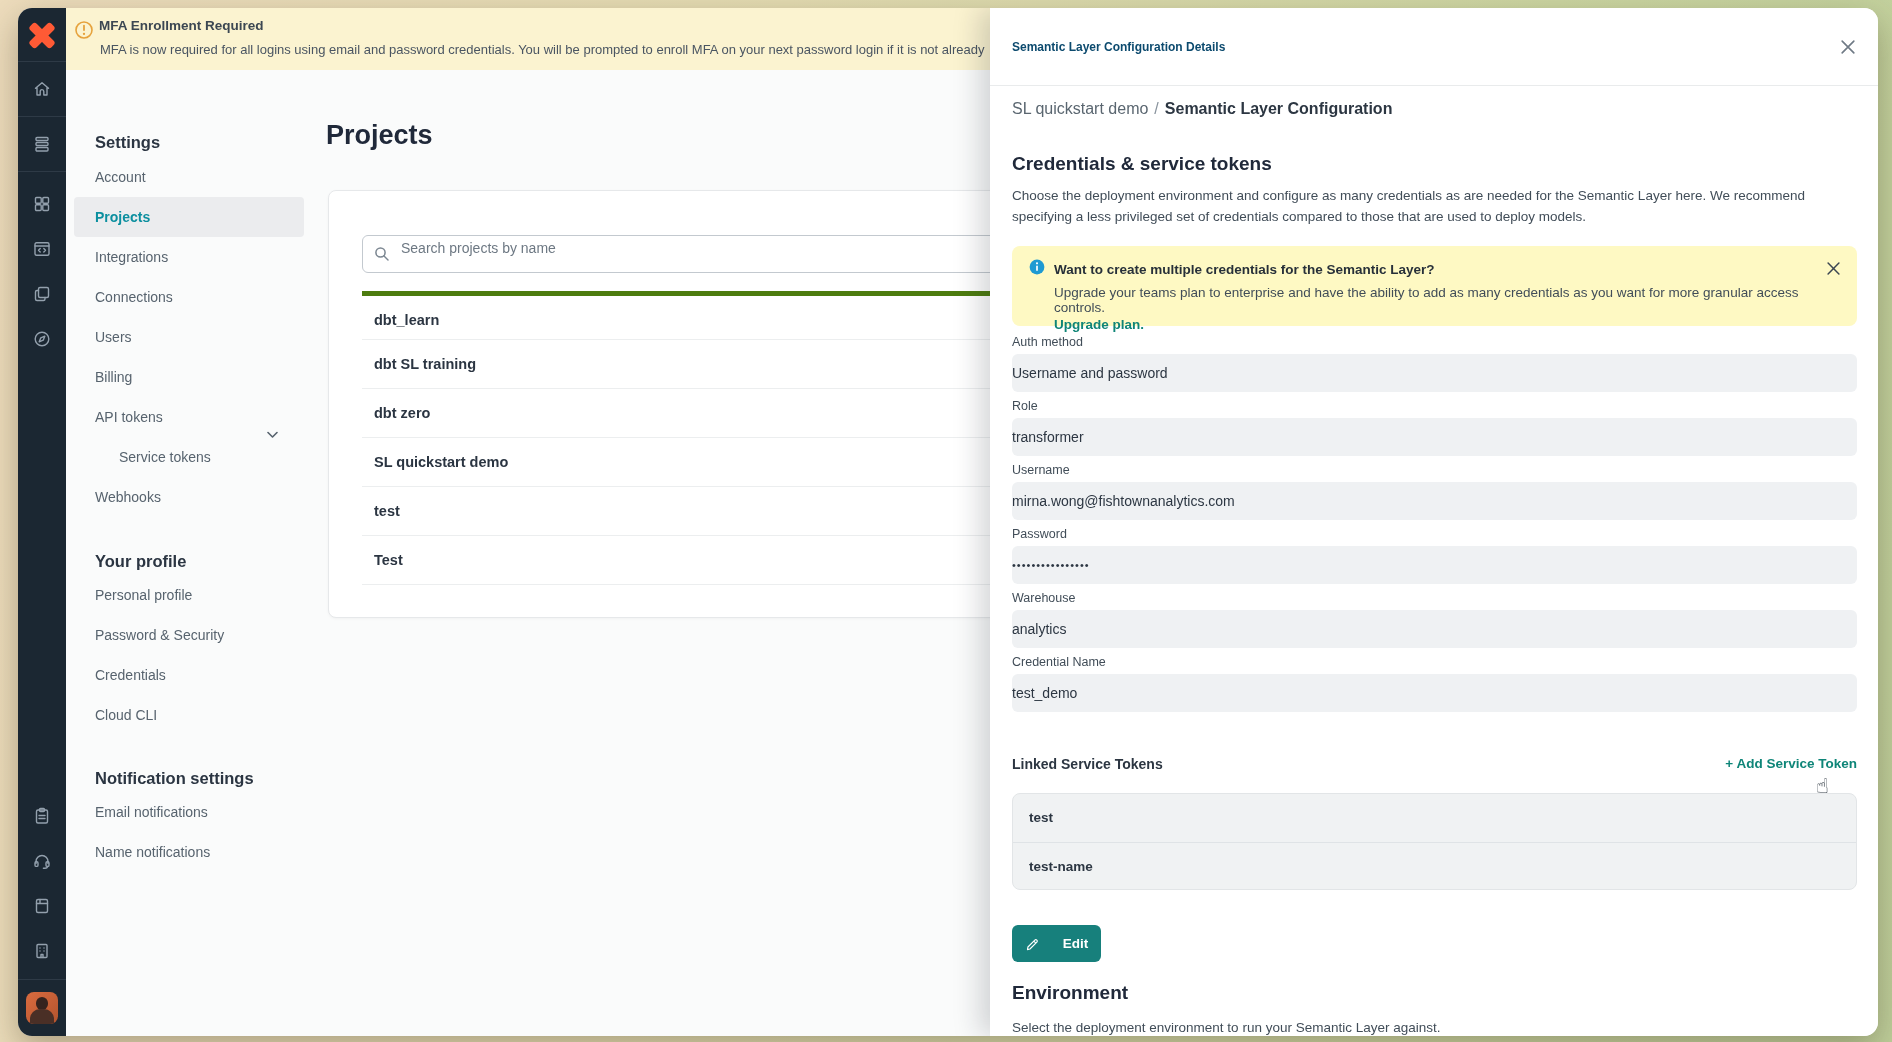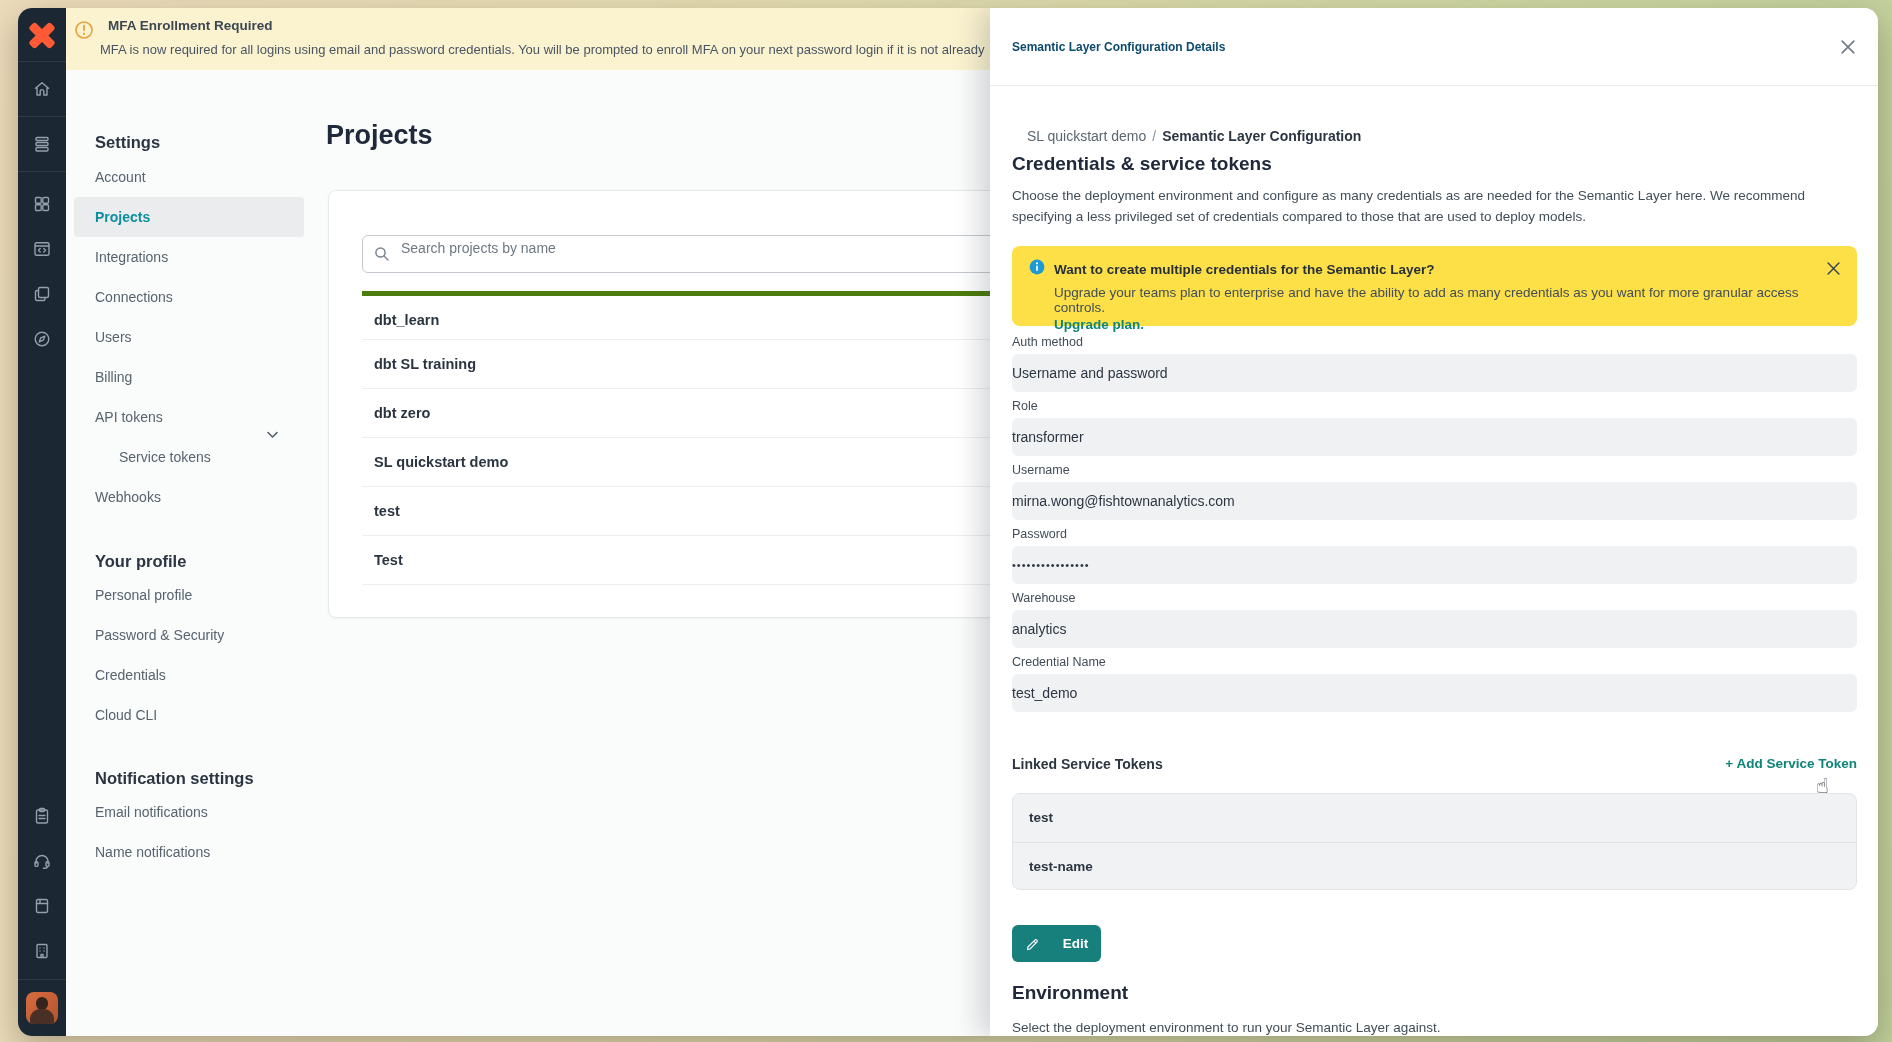--- a/index.html
+++ b/index.html
@@ -25,21 +25,21 @@
   .side-divider { border-top:1px solid #2e3a46; margin-top:6px; }
   .avatar-wrap { height:56px; display:flex; align-items:center; justify-content:center; }
   .avatar { width:32px; height:32px; border-radius:8px; position:relative; overflow:hidden; cursor:pointer;
             background:linear-gradient(135deg,#d96b3f,#b3542e); }
   .avatar .head { position:absolute; left:10px; top:5px; width:12px; height:13px; border-radius:6px; background:#35231e; }
   .avatar .body { position:absolute; left:4px; top:17px; width:24px; height:16px; border-radius:10px 10px 0 0; background:#4a2f26; }
 
   
   .mfa-banner { position:absolute; left:48px; top:0; width:930px; height:62px; background:#fbf3d0; z-index:2; }
   .mfa-icon { position:absolute; left:8px; top:12px; }
-  .mfa-title { position:absolute; left:42px; top:10px; font-size:13.5px; font-weight:700; color:#3c4752; }
+  .mfa-title { position:absolute; left:33px; top:10px; font-size:13.5px; font-weight:700; color:#3c4752; }
   .mfa-msg { position:absolute; left:34px; top:34px; width:890px; font-size:13px; color:#4a5562;
              white-space:nowrap; overflow:hidden; }
 
   
   .set-nav { position:absolute; left:56px; top:122px; width:230px; z-index:1; }
   .nav-heading { height:24px; line-height:24px; padding-left:21px; font-size:16.5px; font-weight:700; color:#2b3542; }
   .nav-heading.mt1 { margin-top:30px; height:28px; line-height:28px; }
   .nav-heading.mt2 { margin-top:29px; height:28px; line-height:28px; }
   .nav-item { position:relative; height:40px; line-height:40px; padding-left:21px; font-size:14px;
               color:#57636e; border-radius:4px; cursor:pointer; }
@@ -65,27 +65,27 @@
   .proj-row:first-child { border-top:5px solid #4d7c0f; }
 
   
   .panel { position:absolute; left:972px; top:0; width:888px; height:1028px; background:#fff; z-index:5;
            box-shadow:-10px 0 26px rgba(20,30,40,.18); }
   .panel-header { position:absolute; left:0; top:0; width:100%; height:78px; border-bottom:1px solid #e9ebec; }
   .panel-title { position:absolute; left:22px; top:0; height:78px; line-height:78px; font-size:12px; font-weight:700; color:#0c4a6e; }
   .panel-close { position:absolute; right:18px; top:27px; width:24px; height:24px; display:flex; align-items:center;
                  justify-content:center; cursor:pointer; }
   .panel-close svg, .info-close svg { stroke:#6f7a85; stroke-width:1.4; stroke-linecap:round; }
-  .crumb { position:absolute; left:22px; top:120px; font-size:14px; color:#5a6670;margin-left:15px; }
+  .crumb { position:absolute; left:22px; top:92px; font-size:16px; color:#5a6670; }
   .crumb b { color:#2c3642; font-weight:700; }
   .crumb .sep { color:#8a949e; padding:0 6px; }
   .sec-h2 { position:absolute; left:22px; font-size:19px; font-weight:700; color:#20293a; }
   .sec-p { position:absolute; left:22px; width:845px; font-size:13.5px; line-height:20.5px; color:#414d58; }
 
-  .info-box { position:absolute; left:22px; top:238px; width:845px; height:80px; background:#fde047;
+  .info-box { position:absolute; left:22px; top:238px; width:845px; height:80px; background:#fef9c3;
               border-radius:8px; padding:12px 16px; }
   .info-title-row { display:flex; align-items:center; gap:8px; }
   .info-title { font-size:13.5px; font-weight:700; color:#273039; }
   .info-body { margin:5px 0 0 26px; font-size:13.5px; color:#414d58; }
   .info-link { display:inline-block; margin:2px 0 0 26px; font-size:13.5px; font-weight:700; color:#0f8577; cursor:pointer; }
   .info-close { position:absolute; right:14px; top:12px; width:20px; height:20px; display:flex; align-items:center;
                 justify-content:center; cursor:pointer; }
   .info-close svg { stroke:#3c4752; }
 
   .fields { position:absolute; left:22px; top:326px; width:845px; }

